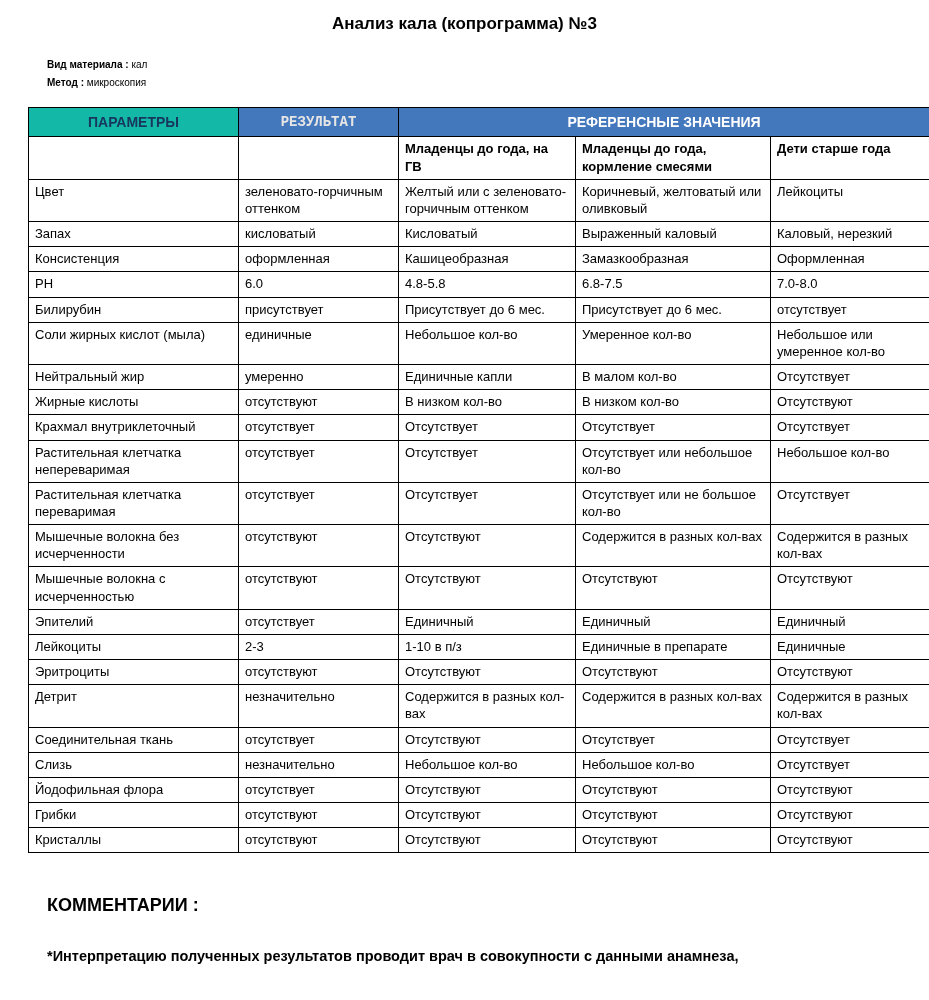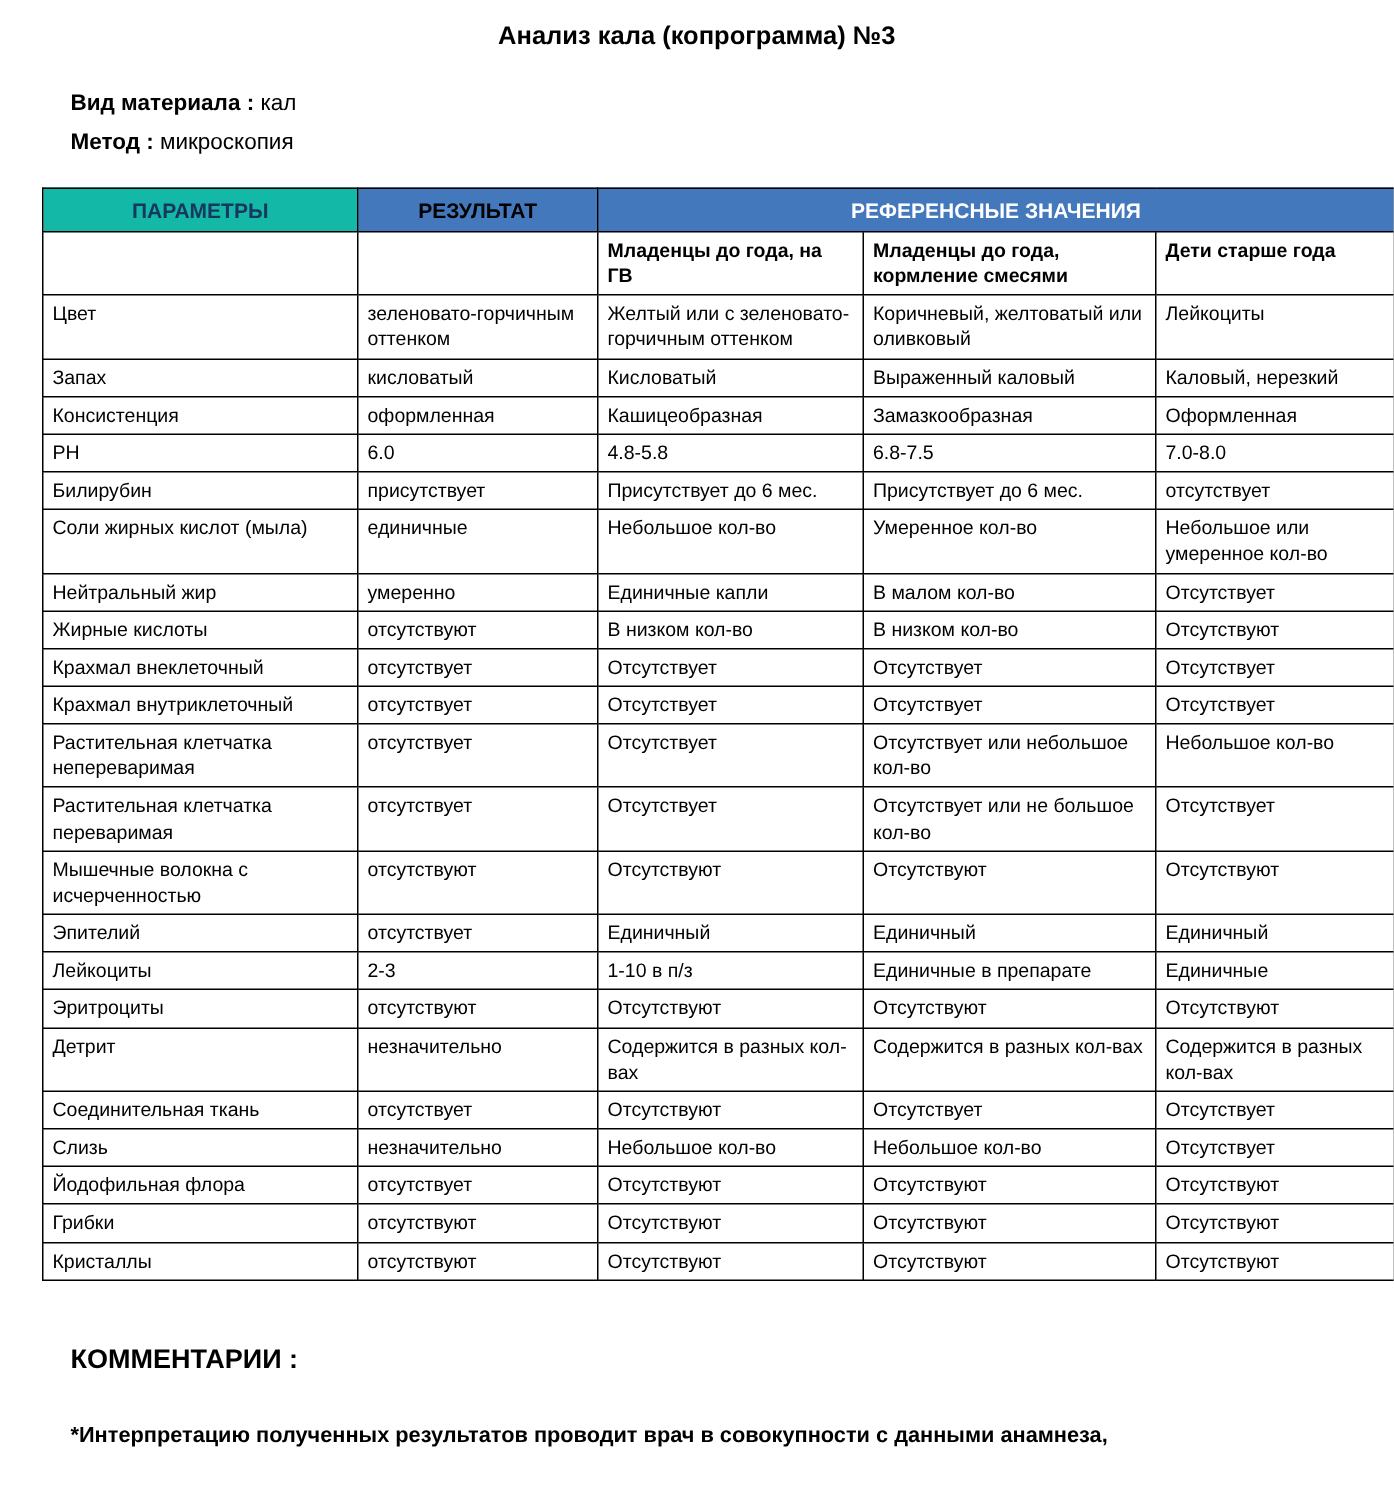--- a/index.html
+++ b/index.html
@@ -6,21 +6,21 @@
   body{
     width:929px;min-height:1000px;
     font-family:"Liberation Sans", sans-serif;
     color:#000;
   }
   .page{position:relative;width:929px;min-height:1000px;background:#fff;}
   .title{
     text-align:center;font-size:17px;font-weight:bold;
     margin:0;padding:14px 0 22px 0;
   }
-  .meta{margin-left:47px;font-size:15px;line-height:1.75;}
+  .meta{margin-left:47px;font-size:10px;line-height:1.75;}
   .meta .b{font-weight:bold;}
   table.report{
     border-collapse:collapse;table-layout:fixed;
     margin:16px 0 0 28px;width:901px;
   }
   table.report th, table.report td{
     border:1px solid #000;
     padding:3px 8px 4px 6px;
     vertical-align:top;text-align:left;
     font-size:13px;line-height:1.32;
@@ -61,21 +61,21 @@
     <colgroup>
       <col style="width:210px">
       <col style="width:160px">
       <col style="width:177px">
       <col style="width:195px">
       <col style="width:159px">
     </colgroup>
     <thead>
       <tr class="head-row">
         <th style="background: #14b8a6; color: rgb(23, 55, 94);">ПАРАМЕТРЫ</th>
-        <th style="background: rgb(68, 120, 189); color: #000000;">РЕЗУЛЬТАТ</th>
+        <th style="background: rgb(68, 120, 189); color: #e5e5e5; font-family: Liberation Mono, monospace;">РЕЗУЛЬТАТ</th>
         <th colspan="3" style="background: rgb(68, 120, 189); color: #ffffff;">РЕФЕРЕНСНЫЕ ЗНАЧЕНИЯ</th>
       </tr>
       <tr class="sub-row">
         <th class="empty"></th>
         <th class="empty"></th>
         <th>Младенцы до года, на ГВ</th>
         <th>Младенцы до года, кормление смесями</th>
         <th>Дети старше года</th>
       </tr>
     </thead>
@@ -130,46 +130,46 @@
           <td class="ref-cell">Отсутствует</td>
         </tr>
         <tr>
           <td class="param-cell">Жирные кислоты</td>
           <td class="result-cell">отсутствуют</td>
           <td class="ref-cell">В низком кол-во</td>
           <td class="ref-cell">В низком кол-во</td>
           <td class="ref-cell">Отсутствуют</td>
         </tr>
         <tr>
-          <td class="param-cell">Крахмал внеклеточный</td>
-          <td class="result-cell">отсутствует</td>
-          <td class="ref-cell">Отсутствует</td>
-          <td class="ref-cell">Отсутствует</td>
-          <td class="ref-cell">Отсутствует</td>
-        </tr>
-        <tr>
           <td class="param-cell">Крахмал внутриклеточный</td>
           <td class="result-cell">отсутствует</td>
           <td class="ref-cell">Отсутствует</td>
           <td class="ref-cell">Отсутствует</td>
           <td class="ref-cell">Отсутствует</td>
         </tr>
         <tr>
           <td class="param-cell">Растительная клетчатка непереваримая</td>
           <td class="result-cell">отсутствует</td>
           <td class="ref-cell">Отсутствует</td>
           <td class="ref-cell">Отсутствует или небольшое кол-во</td>
           <td class="ref-cell">Небольшое кол-во</td>
         </tr>
         <tr>
           <td class="param-cell">Растительная клетчатка переваримая</td>
           <td class="result-cell">отсутствует</td>
           <td class="ref-cell">Отсутствует</td>
           <td class="ref-cell">Отсутствует или не большое кол-во</td>
           <td class="ref-cell">Отсутствует</td>
+        </tr>
+        <tr>
+          <td class="param-cell">Мышечные волокна без исчерченности</td>
+          <td class="result-cell">отсутствуют</td>
+          <td class="ref-cell">Отсутствуют</td>
+          <td class="ref-cell">Содержится в разных кол-вах</td>
+          <td class="ref-cell">Содержится в разных кол-вах</td>
         </tr>
         <tr>
           <td class="param-cell">Мышечные волокна с исчерченностью</td>
           <td class="result-cell">отсутствуют</td>
           <td class="ref-cell">Отсутствуют</td>
           <td class="ref-cell">Отсутствуют</td>
           <td class="ref-cell">Отсутствуют</td>
         </tr>
         <tr>
           <td class="param-cell">Эпителий</td>

